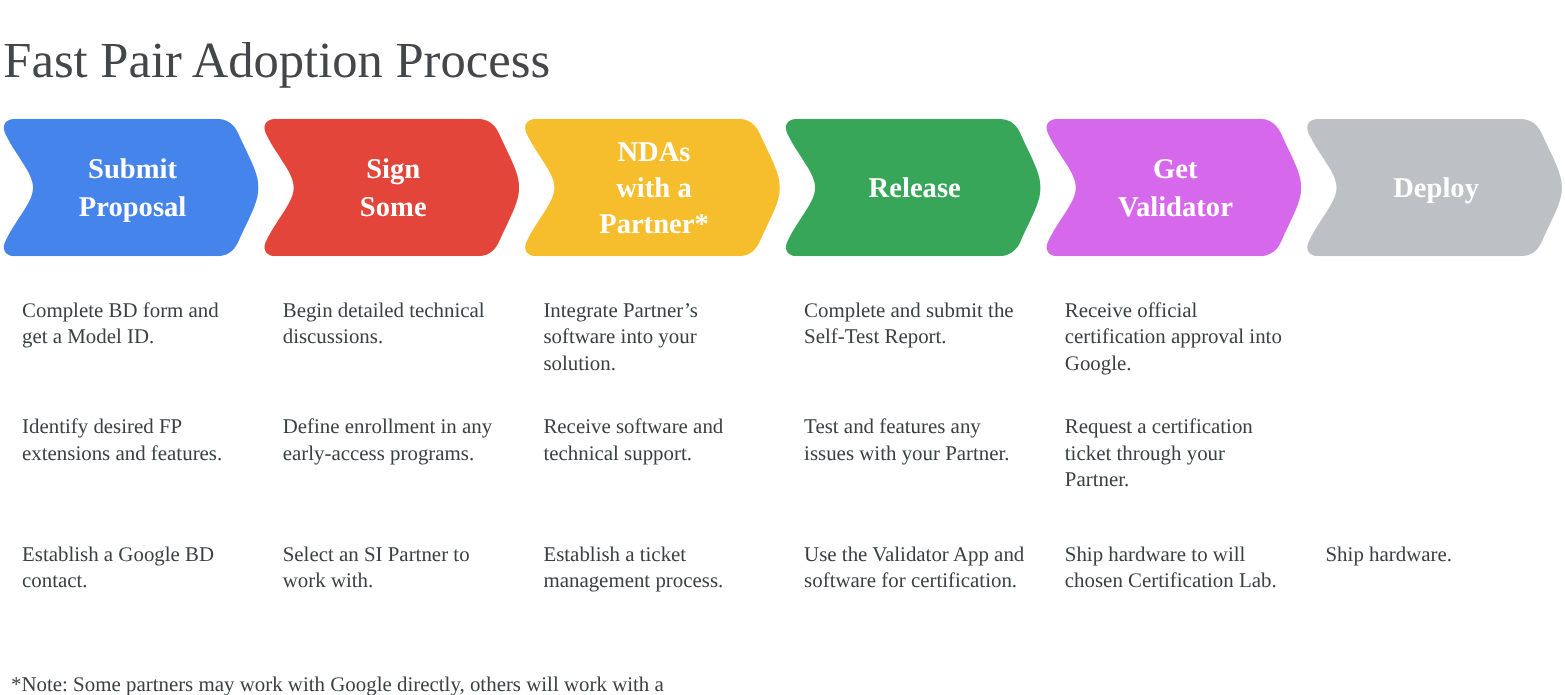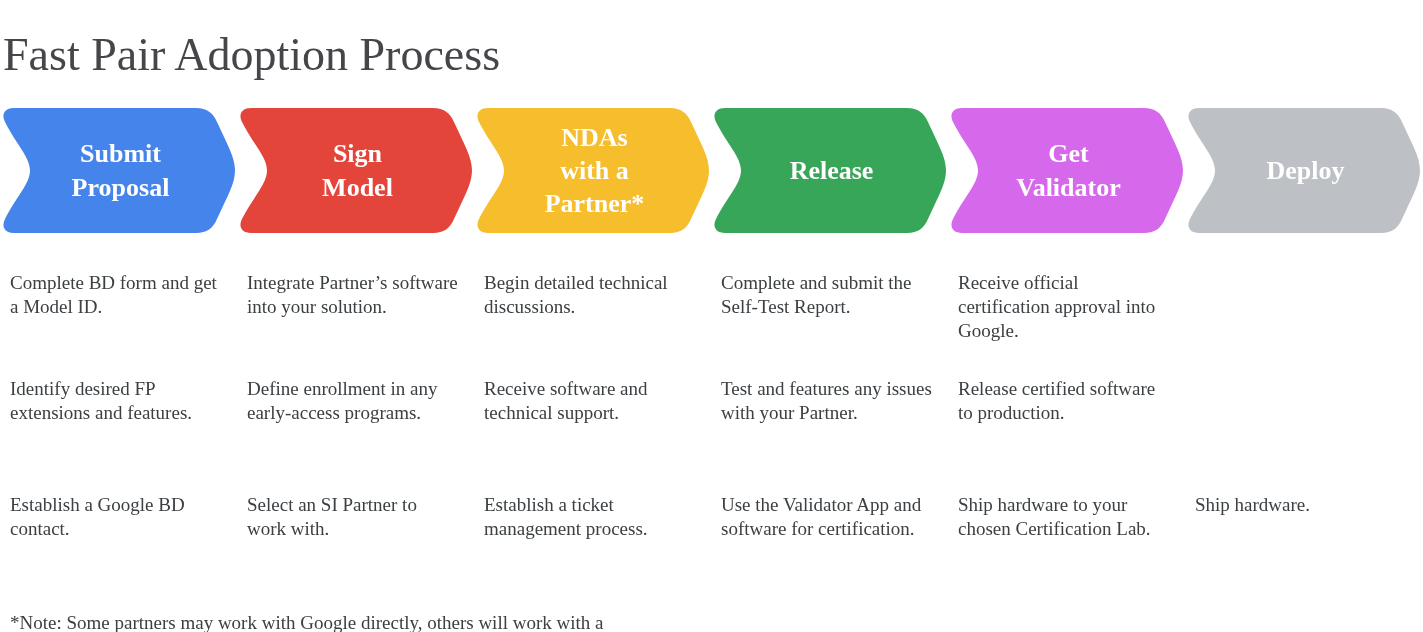--- a/index.html
+++ b/index.html
@@ -17,21 +17,21 @@
   .stage-label{
     position:absolute;left:0;top:0;width:235px;height:125px;
     display:flex;align-items:center;justify-content:center;
     text-align:center;color:#ffffff;font-size:26px;font-weight:700;
     line-height:1.28;white-space:pre-line;padding-left:6px;box-sizing:border-box;
   }
   .row{position:absolute;left:0;display:flex;}
   .row-1{top:243px}.row-2{top:349px}.row-3{top:465px}
   .cell{
     width:237px;flex:none;margin:0;box-sizing:border-box;
-    padding:0 16px 0 10px;
+    padding:0 16px 0 20px;
     font-size:19px;line-height:24px;color:#3c4043;
   }
   .note{
     position:absolute;left:10px;top:582px;margin:0;width:740px;
     font-size:19px;line-height:25px;color:#3c4043;white-space:pre-line;
   }
 </style>
 </head>
 <body>
 
@@ -47,21 +47,21 @@
       </svg>
       <div class="stage-label">Submit
 Proposal</div>
     </div>
 
     <div class="stage">
       <svg width="235" height="125" viewBox="0 0 235 125">
         <path d="M14 0 H196 C207 0 213 5 217 14 C227 36 235 49 235 62.5 C235 76 227 89 217 111 C213 120 207 125 196 125 H14 C5 125 1 119 5 111 C16 89 30 76 30 62.5 C30 49 16 36 5 14 C1 6 5 0 14 0 Z" fill="#E4453A"></path>
       </svg>
       <div class="stage-label">Sign
-Model</div>
+Some</div>
     </div>
 
     <div class="stage">
       <svg width="235" height="125" viewBox="0 0 235 125">
         <path d="M14 0 H196 C207 0 213 5 217 14 C227 36 235 49 235 62.5 C235 76 227 89 217 111 C213 120 207 125 196 125 H14 C5 125 1 119 5 111 C16 89 30 76 30 62.5 C30 49 16 36 5 14 C1 6 5 0 14 0 Z" fill="#F6BD2C"></path>
       </svg>
       <div class="stage-label">NDAs
 with a
 Partner*</div>
     </div>
@@ -85,39 +85,39 @@
       <svg width="235" height="125" viewBox="0 0 235 125">
         <path d="M14 0 H196 C207 0 213 5 217 14 C227 36 235 49 235 62.5 C235 76 227 89 217 111 C213 120 207 125 196 125 H14 C5 125 1 119 5 111 C16 89 30 76 30 62.5 C30 49 16 36 5 14 C1 6 5 0 14 0 Z" fill="#BDC1C6"></path>
       </svg>
       <div class="stage-label">Deploy</div>
     </div>
 
   </div>
 
   <div class="row row-1">
     <p class="cell">Complete BD form and get a Model ID.</p>
+    <p class="cell">Begin detailed technical discussions.</p>
     <p class="cell">Integrate Partner’s software into your solution.</p>
-    <p class="cell">Begin detailed technical discussions.</p>
     <p class="cell">Complete and submit the Self-Test Report.</p>
     <p class="cell">Receive official certification approval into Google.</p>
   </div>
 
   <div class="row row-2">
     <p class="cell">Identify desired FP extensions and features.</p>
     <p class="cell">Define enrollment in any early-access programs.</p>
     <p class="cell">Receive software and technical support.</p>
     <p class="cell">Test and features any issues with your Partner.</p>
-    <p class="cell">Release certified software to production.</p>
+    <p class="cell">Request a certification ticket through your Partner.</p>
   </div>
 
   <div class="row row-3">
     <p class="cell">Establish a Google BD contact.</p>
     <p class="cell">Select an SI Partner to work with.</p>
     <p class="cell">Establish a ticket management process.</p>
     <p class="cell">Use the Validator App and software for certification.</p>
-    <p class="cell">Ship hardware to your chosen Certification Lab.</p>
+    <p class="cell">Ship hardware to will chosen Certification Lab.</p>
     <p class="cell">Ship hardware.</p>
   </div>
 
   <p class="note">*Note: Some partners may work with Google directly, others will work with a
 Google Certified Fast Pair System Integrators (SI).</p>
 
 </div>
 
 </body></html>

